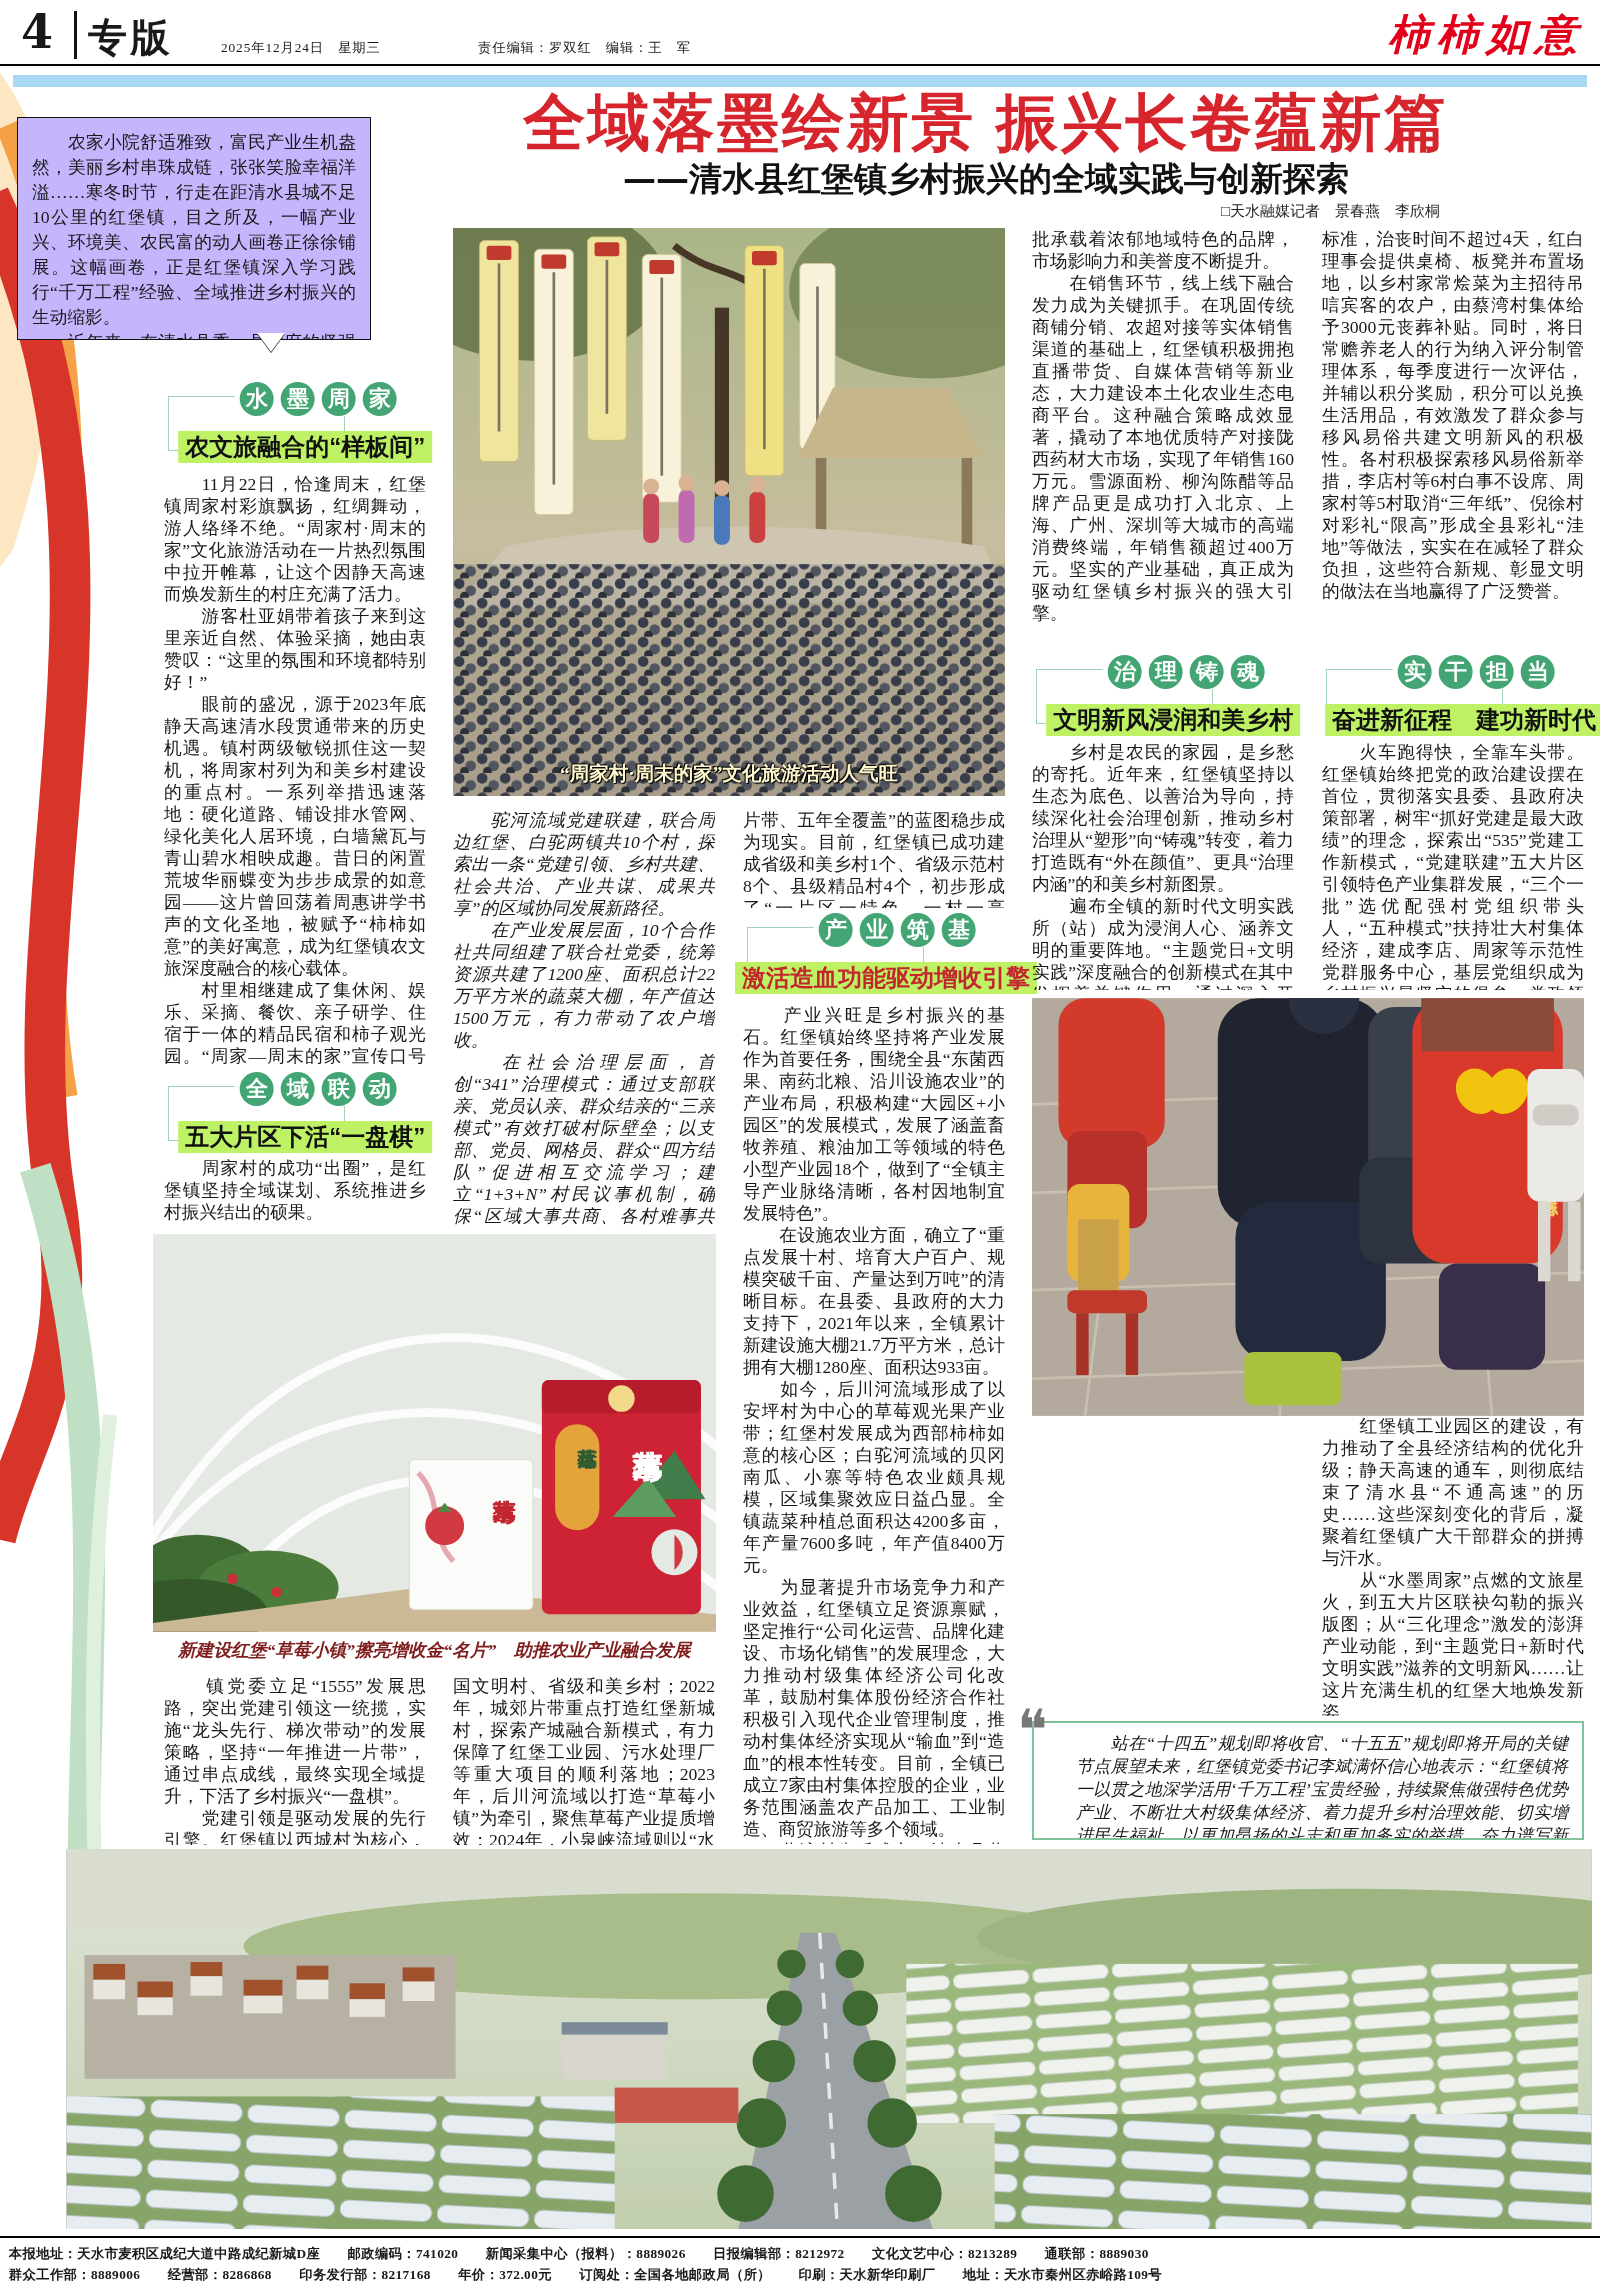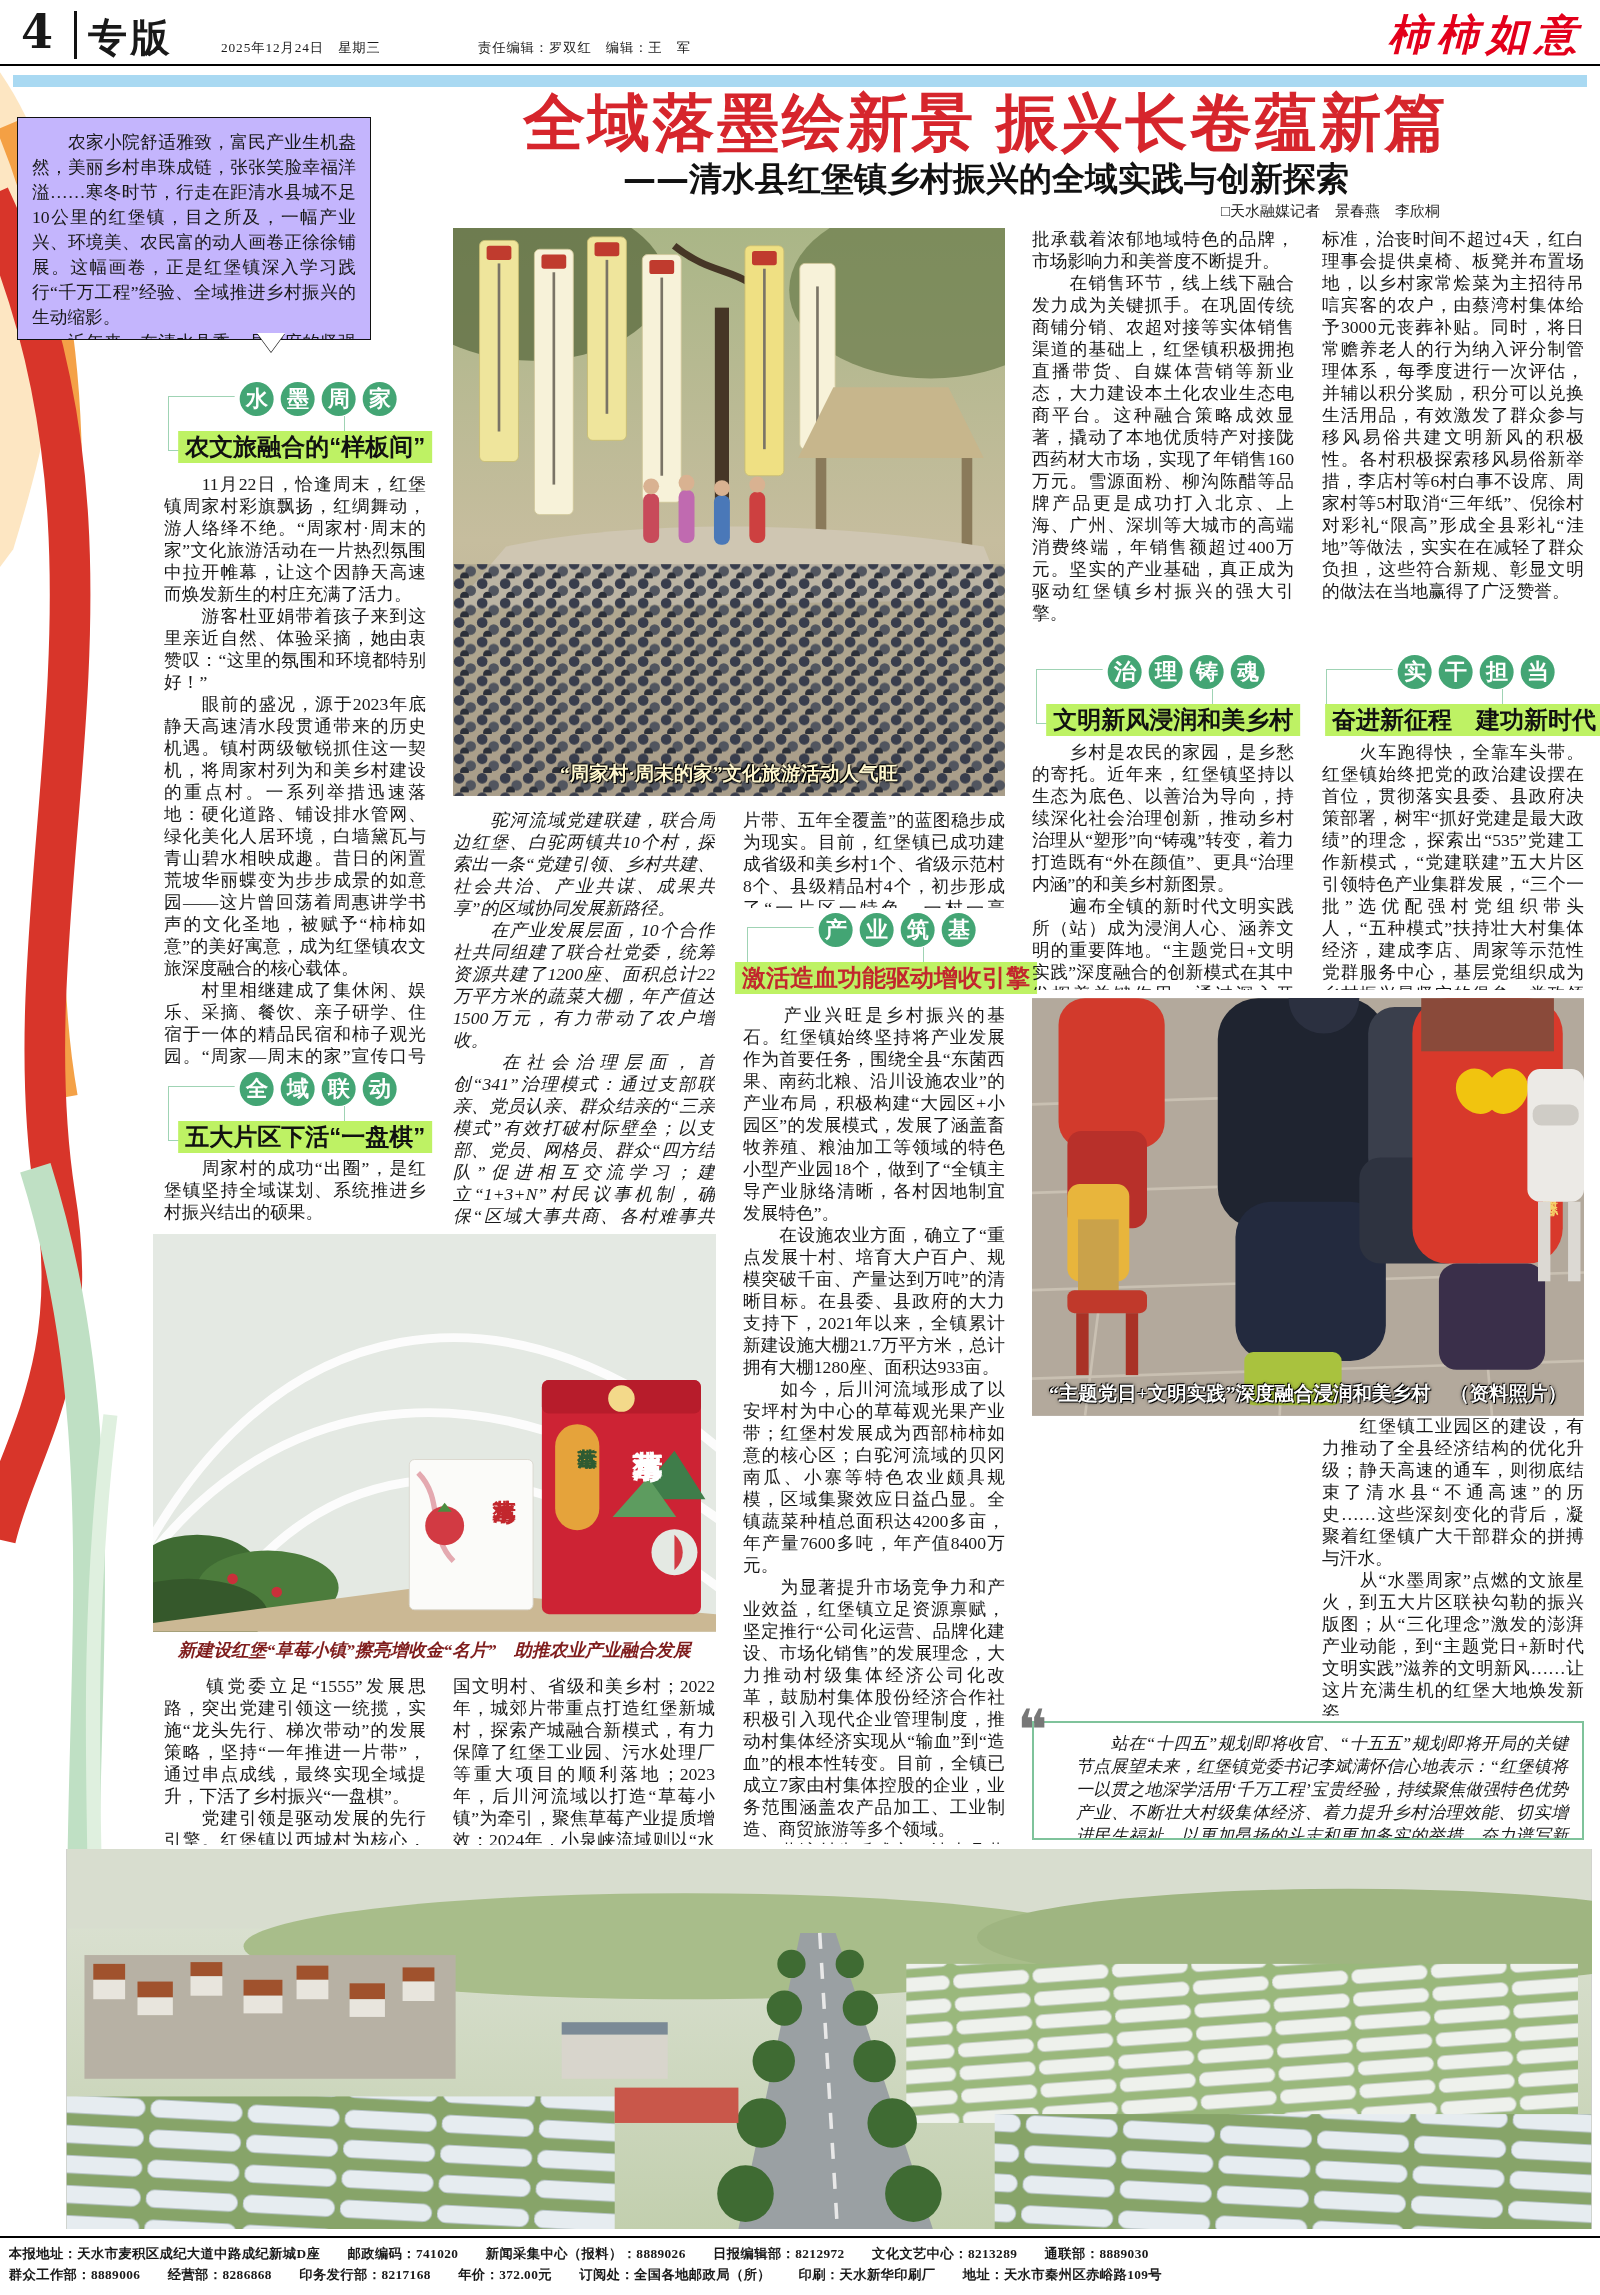--- a/index.html
+++ b/index.html
@@ -324,21 +324,20 @@
         <rect x="572" y="230" width="14" height="90" fill="#dcd9d3"></rect>
           <rect x="606" y="230" width="14" height="90" fill="#dcd9d3"></rect>
       </g>
       <rect x="240" y="400" width="110" height="60" rx="10" fill="#a9c23e"></rect>
       <g>
           <rect x="40" y="330" width="90" height="26" rx="8" fill="#c0392b"></rect>
           <rect x="50" y="356" width="14" height="70" fill="#a93226"></rect>
           <rect x="106" y="356" width="14" height="70" fill="#a93226"></rect>
         </g>
     </svg>
-    <div class="photo-cap" style="color:#ffffff;">“主题党日+文明实践”深度融合浸润和美乡村　（资料照片）</div>
   </div>
 
   <div class="quote-mark">❝</div>
   <div class="quote-box">　　站在“十四五”规划即将收官、“十五五”规划即将开局的关键节点展望未来，红堡镇党委书记李斌满怀信心地表示：“红堡镇将一以贯之地深学活用‘千万工程’宝贵经验，持续聚焦做强特色优势产业、不断壮大村级集体经济、着力提升乡村治理效能、切实增进民生福祉，以更加昂扬的斗志和更加务实的举措，奋力谱写新时代红堡乡村振兴的新篇章。”</div>
 
   <div class="photo" style="left:66px;top:1849px;width:1526px;height:380px;">
     <svg width="1526" height="380" viewBox="0 0 1725 430">
       <defs>
         <linearGradient id="sky2" x1="0" y1="0" x2="0" y2="1">
           <stop offset="0" stop-color="#dfe4d8"></stop>

